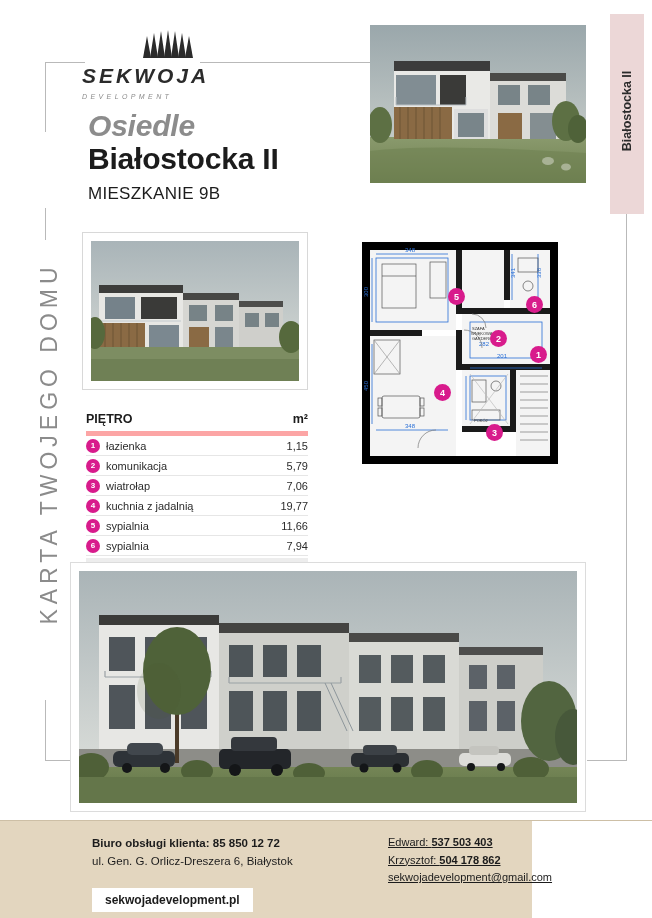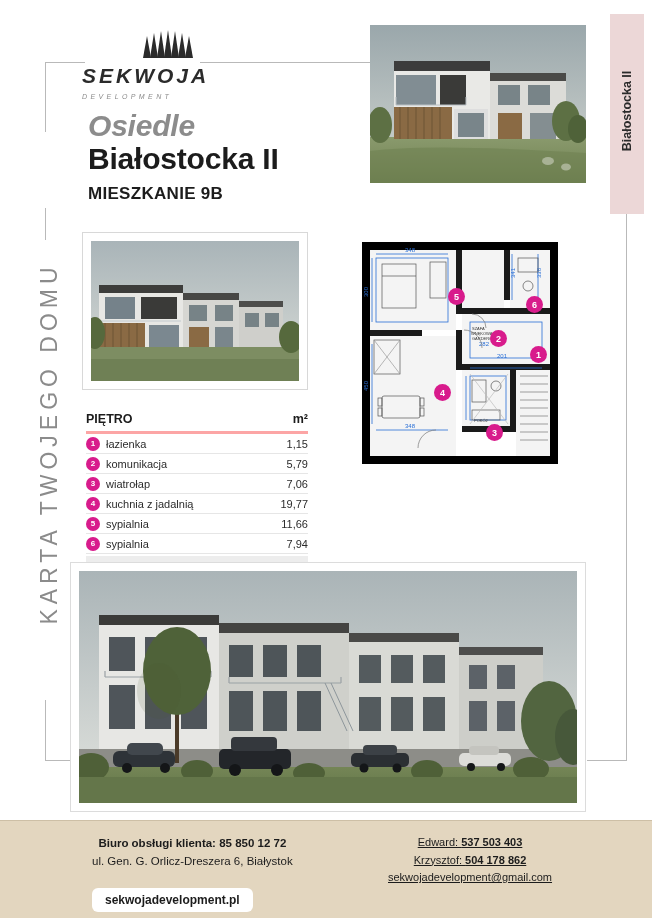--- a/index.html
+++ b/index.html
@@ -133,21 +133,21 @@
     background: #b9b9b9;
   }
 
   
   .title-block {
     position: absolute;
     left: 88px; top: 110px;
   }
   .t1 { font-size: 30px; color: #8c8c8c; font-weight: bold; line-height: 1.05; letter-spacing: -0.2px; font-style: italic;}
   .t2 { font-size: 30px; color: #1c1c1c; font-weight: bold; line-height: 1.15; letter-spacing: -0.2px;}
-  .t3 { font-size: 17px; color: #1c1c1c; font-weight: bold; margin-top: 8px; letter-spacing: 0.3px;}
+  .t3 { font-size: 17px; color: #1c1c1c; font-weight: normal; margin-top: 8px; letter-spacing: 0.3px;}
 
   
   .hero-top {
     position: absolute;
     left: 370px; top: 25px;
     width: 216px; height: 158px;
     overflow: hidden;
     background: #cfd6d2;
   }
 
@@ -169,21 +169,21 @@
   
   .table-block {
     position: absolute;
     left: 86px; top: 412px;
     width: 222px;
   }
   .tbl-head {
     display: flex; justify-content: space-between;
     font-size: 12.5px; font-weight: bold; color: #1c1c1c;
     padding-bottom: 5px;
-    border-bottom: 3px solid #fca5a5;
+    border-bottom: 5px solid #fca5a5;
     gap: 45px;
   }
   .tbl-head .u { font-weight: bold; }
   .tbl-row {
     display: flex; align-items: center;
     font-size: 11px; color: #2b2b2b;
     padding: 2.5px 0;
     border-bottom: 1px solid #e6e6e6;
   }
   .tbl-row .num {
@@ -231,44 +231,43 @@
   .bottom-photo {
     width: 100%; height: 100%;
     overflow: hidden;
     background: #cfd6d2;
   }
 
   
   .footer {
     position: absolute;
     left: 0; bottom: 0;
-    width: 652px; height: 98px;
+    width: 532px; height: 98px;
     background: #e3d6bf;
-    text-align: center;
   }
   .footer-inner {
     position: relative;
     padding: 14px 0 0 0;
     height: 100%;
   }
   .f-left {
     position: absolute; left: 92px; top: 14px;
     font-size: 11.5px; color: #1c1c1c; line-height: 1.6;
   }
   .f-left b { font-weight: bold; }
   .f-right {
     position: absolute; left: 388px; top: 14px;
     font-size: 11px; color: #1c1c1c; line-height: 1.6; text-decoration: underline;
   }
   .f-right b { font-weight: bold; }
   .f-web {
     position: absolute; left: 92px; top: 68px;
     background: #fff;
     padding: 5px 13px;
-    font-size: 12px; font-weight: bold; color: #1c1c1c; border-radius: 6px;
+    font-size: 12px; font-weight: bold; color: #1c1c1c;
   }
   .hr-foot {
     position: absolute; left: 0; top: 0; width: 652px; height: 1px;
     background: #cdbfa6;
   }
 </style>
 </head>
 <body>
 
 <div class="page">

